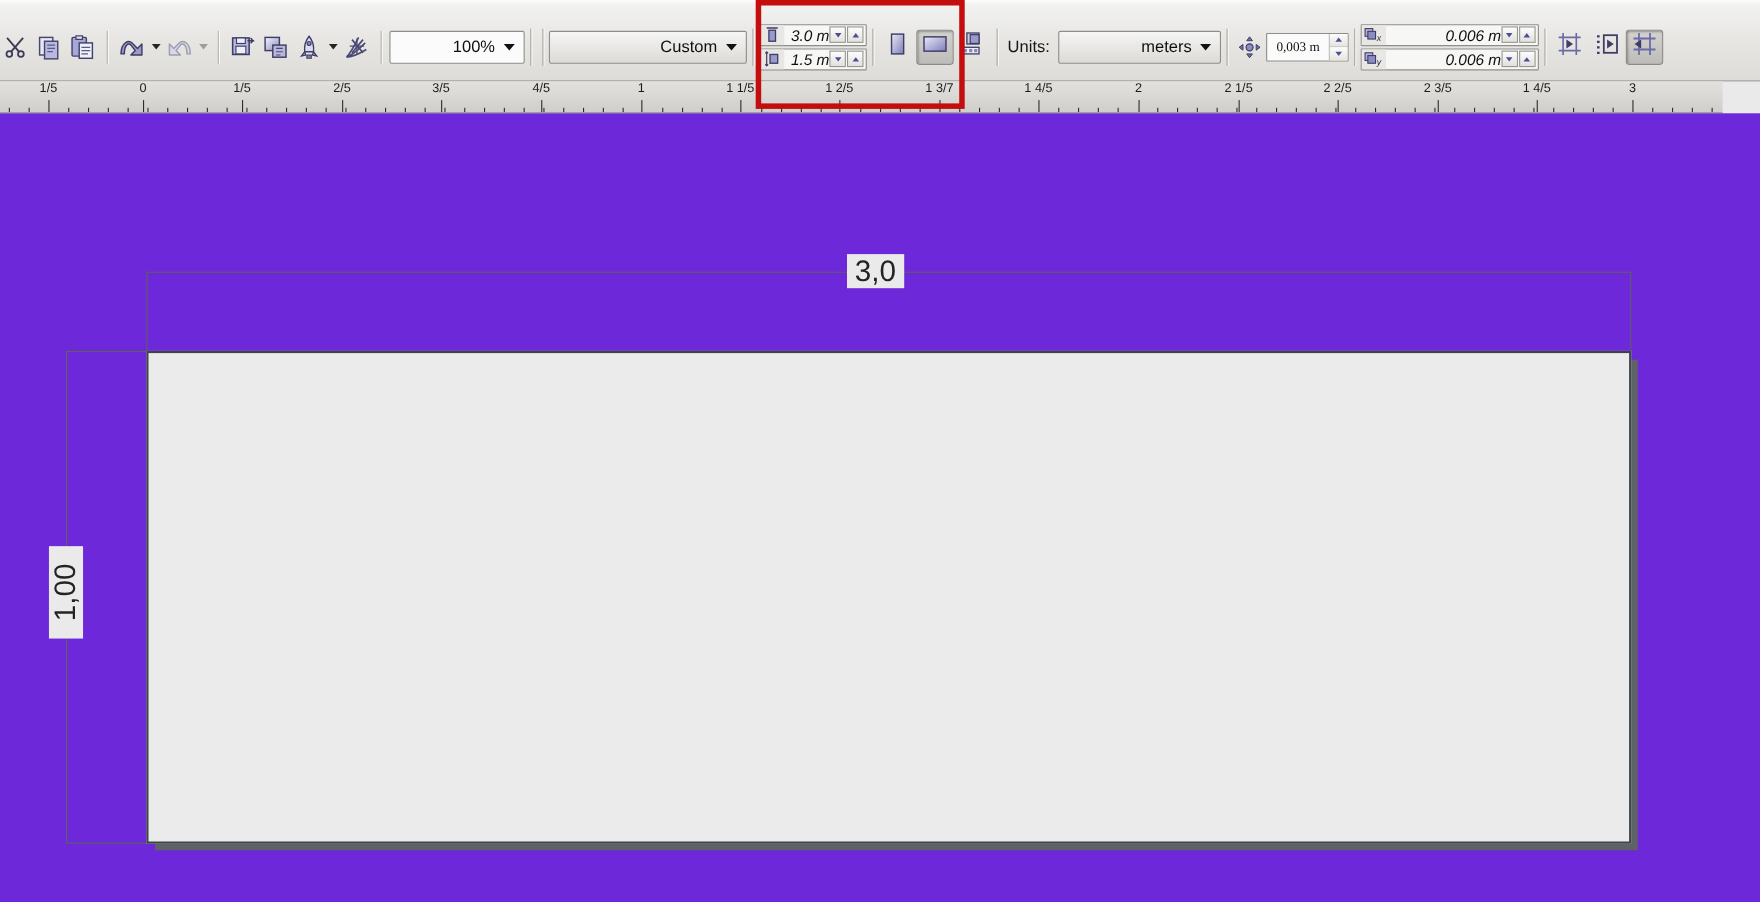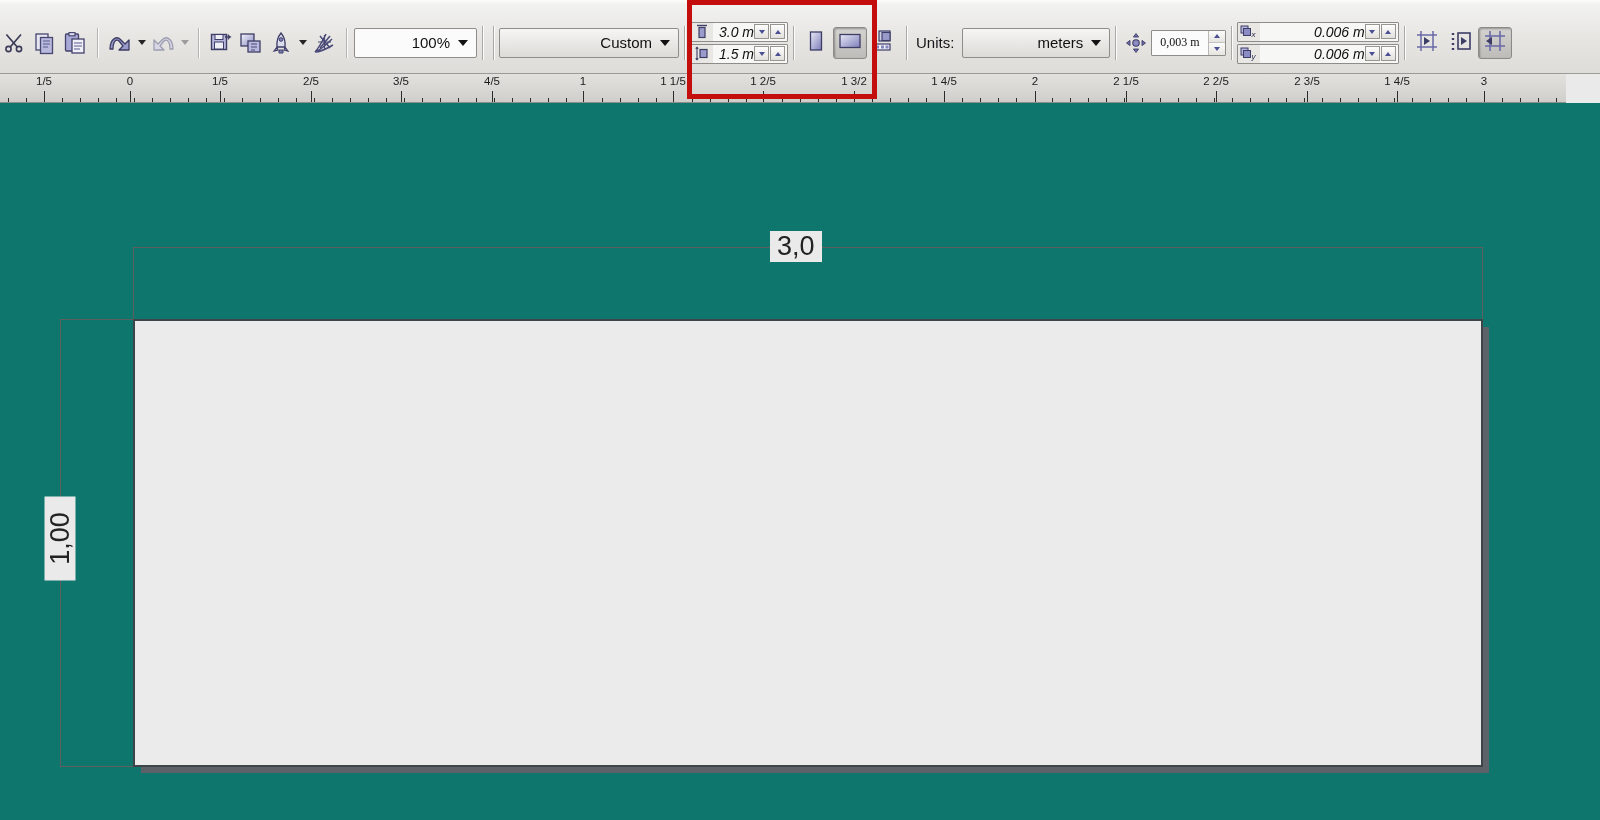--- a/index.html
+++ b/index.html
@@ -91,21 +91,21 @@
     background:linear-gradient(#e2e1de,#d7d6d2 60%,#cfcecb);
     border-bottom:1px solid #8f8e8b; overflow:hidden;
   }
   .ruler .rtick{ position:absolute; bottom:0; width:1px; background:#2c2c2c; }
   .ruler .rlab{ position:absolute; top:1px; font-size:11.5px; color:#1b1b1b;
                 transform:translateX(-50%); white-space:nowrap; }
 
   
   .canvas{
     position:absolute; top:103px; left:0; width:1600px; height:717px;
-    background:#0f766e; overflow:hidden;
+    background:#6d28d9; overflow:hidden;
   }
   .dimline{ position:absolute; background:#5f5f5f; }
   .dimlabel{ position:absolute; font-size:27px; color:#232323; background:#eaeaea;
              padding:0 7px; letter-spacing:0px; }
   .dimlabel.vert{ transform:rotate(-90deg); transform-origin:center center; }
 
   .page{
     position:absolute; left:133px; top:216px; width:1350px; height:448px;
     background:#ebebeb; border:2px solid #3f4449;
     box-shadow:7px 7px 0 -1px #5d6268;
@@ -434,21 +434,21 @@
       <div class="rlab" style="left: 401px;">3/5</div>
       <div class="rtick" style="left: 492px; height: 11px;"></div>
       <div class="rlab" style="left: 492px;">4/5</div>
       <div class="rtick" style="left: 583px; height: 11px;"></div>
       <div class="rlab" style="left: 583px;">1</div>
       <div class="rtick" style="left: 673px; height: 11px;"></div>
       <div class="rlab" style="left: 673px;">1 1/5</div>
       <div class="rtick" style="left: 763px; height: 11px;"></div>
       <div class="rlab" style="left: 763px;">1 2/5</div>
       <div class="rtick" style="left: 854px; height: 11px;"></div>
-      <div class="rlab" style="left: 854px;">1 3/2</div>
+      <div class="rlab" style="left: 854px;">1 3/7</div>
       <div class="rtick" style="left: 944px; height: 11px;"></div>
       <div class="rlab" style="left: 944px;">1 4/5</div>
       <div class="rtick" style="left: 1035px; height: 11px;"></div>
       <div class="rlab" style="left: 1035px;">2</div>
       <div class="rtick" style="left: 1126px; height: 11px;"></div>
       <div class="rlab" style="left: 1126px;">2 1/5</div>
       <div class="rtick" style="left: 1216px; height: 11px;"></div>
       <div class="rlab" style="left: 1216px;">2 2/5</div>
       <div class="rtick" style="left: 1307px; height: 11px;"></div>
       <div class="rlab" style="left: 1307px;">2 3/5</div>

